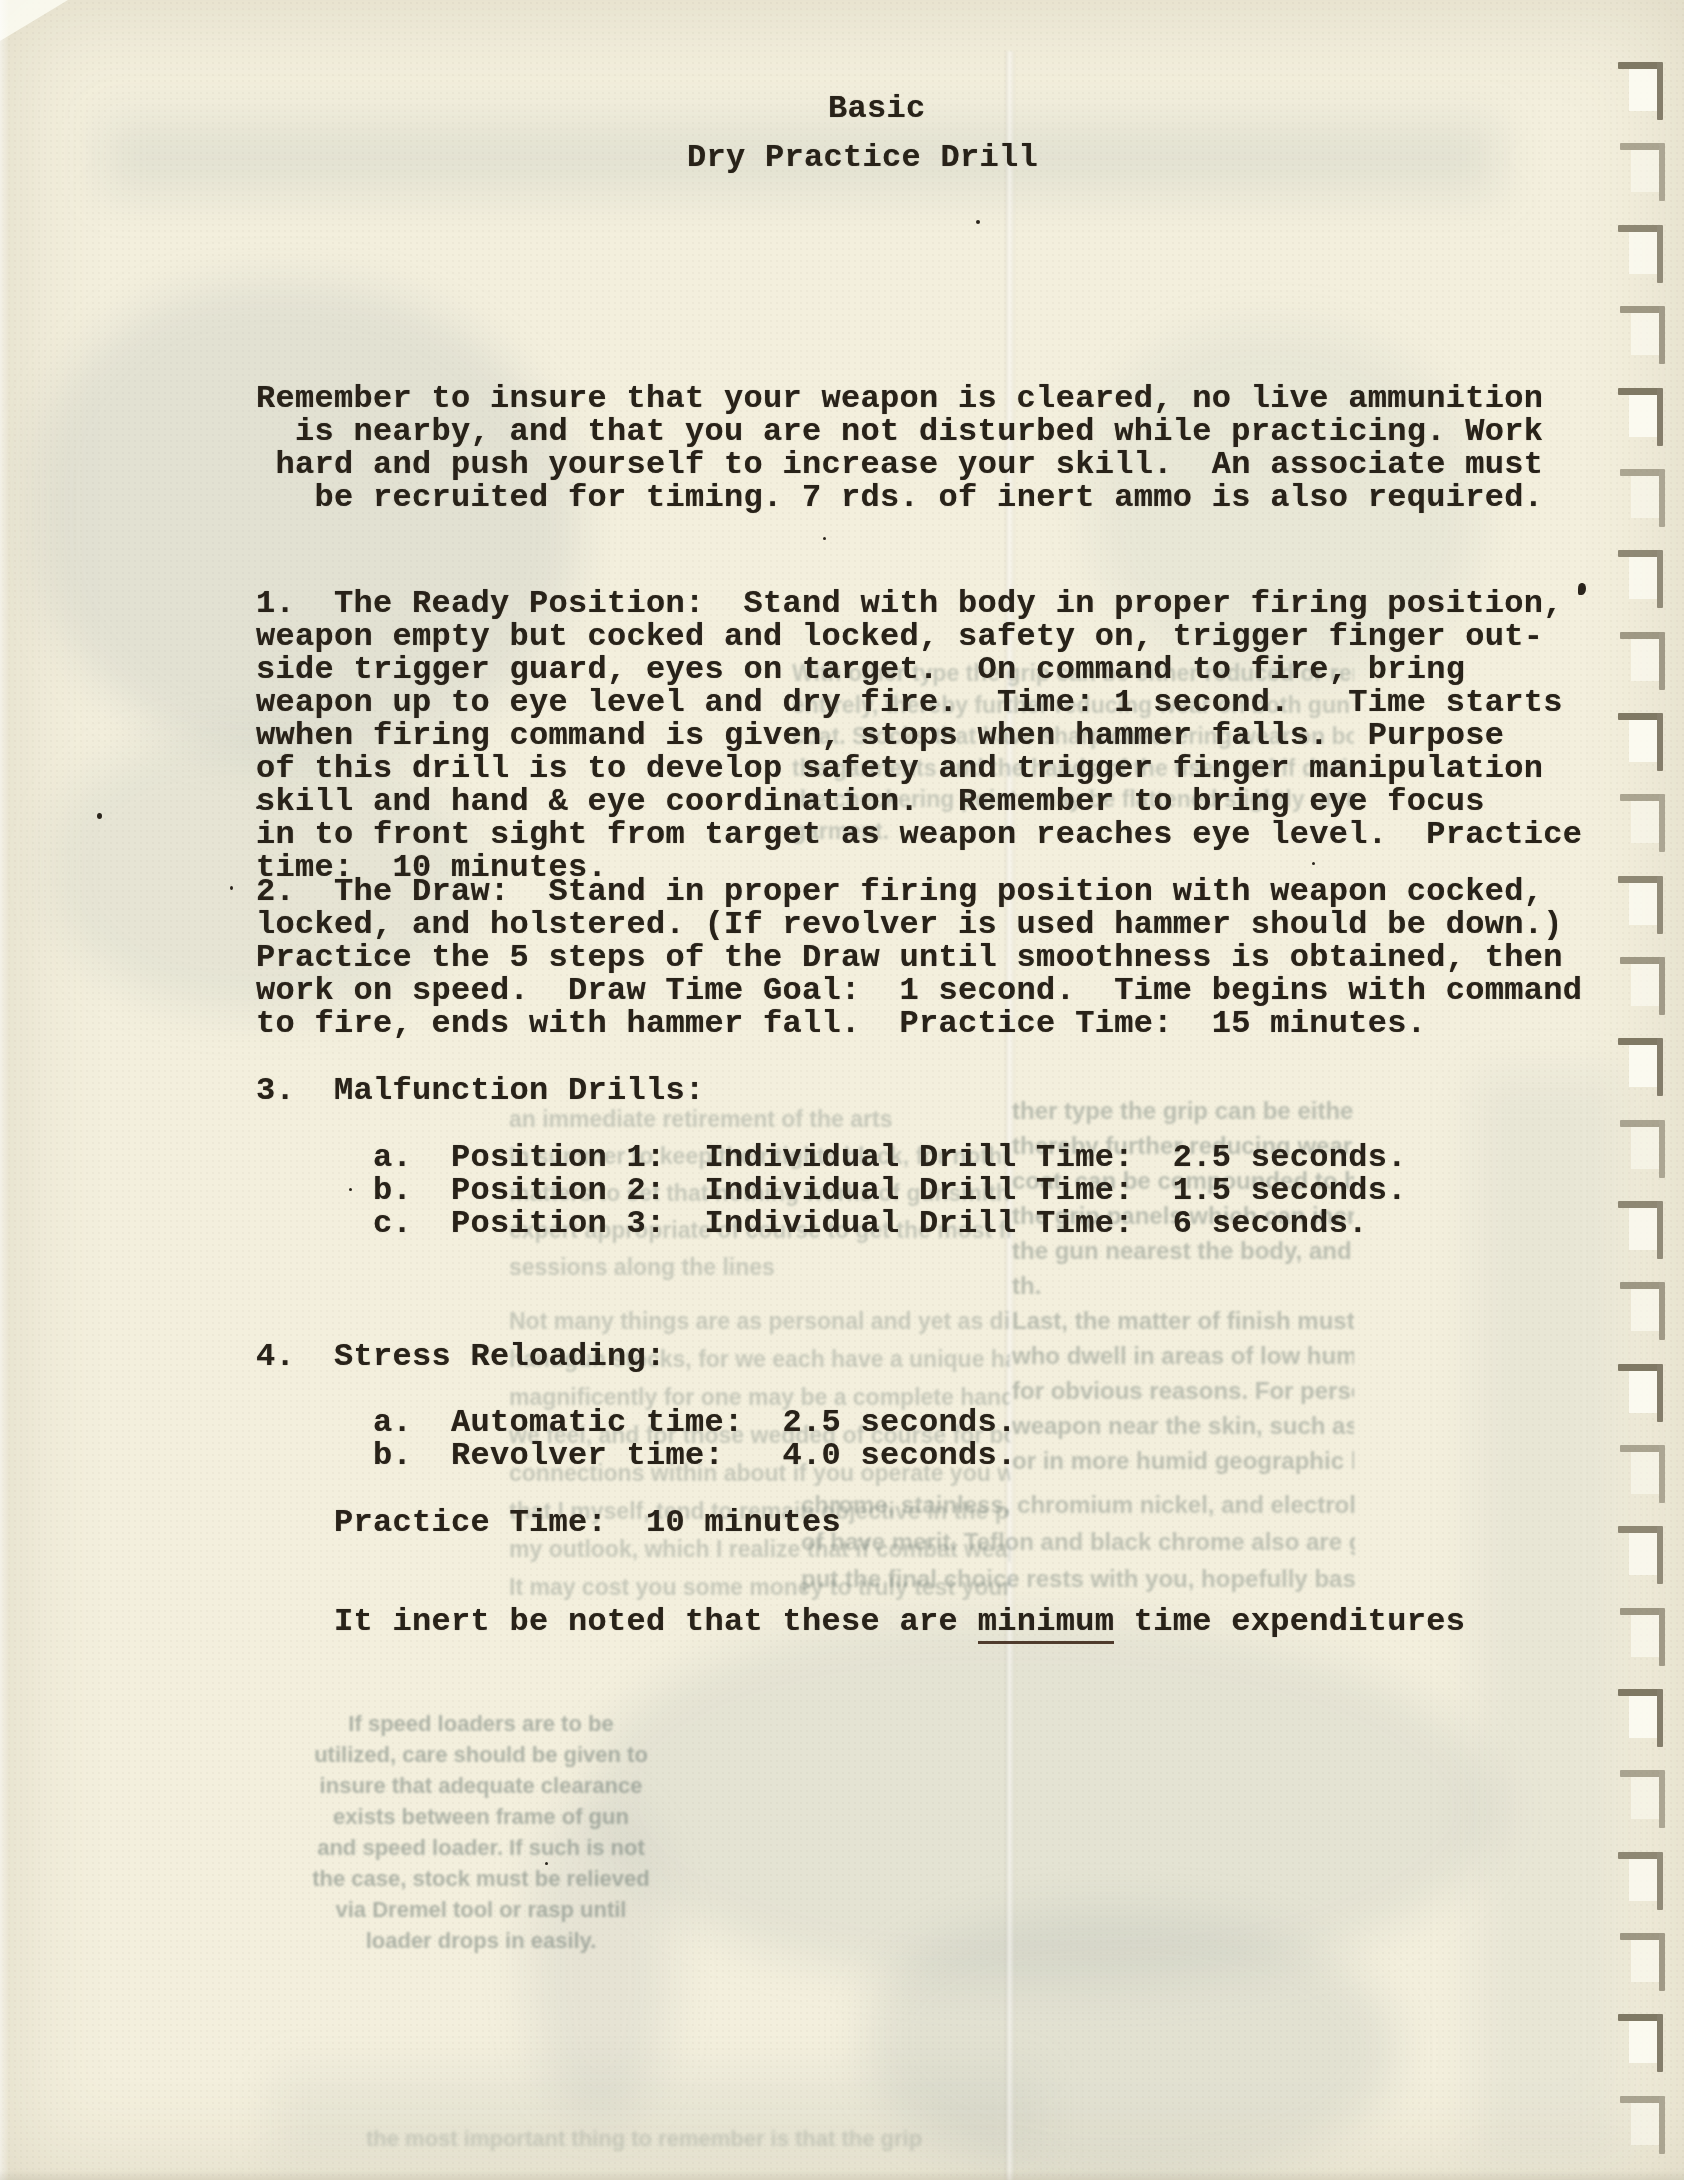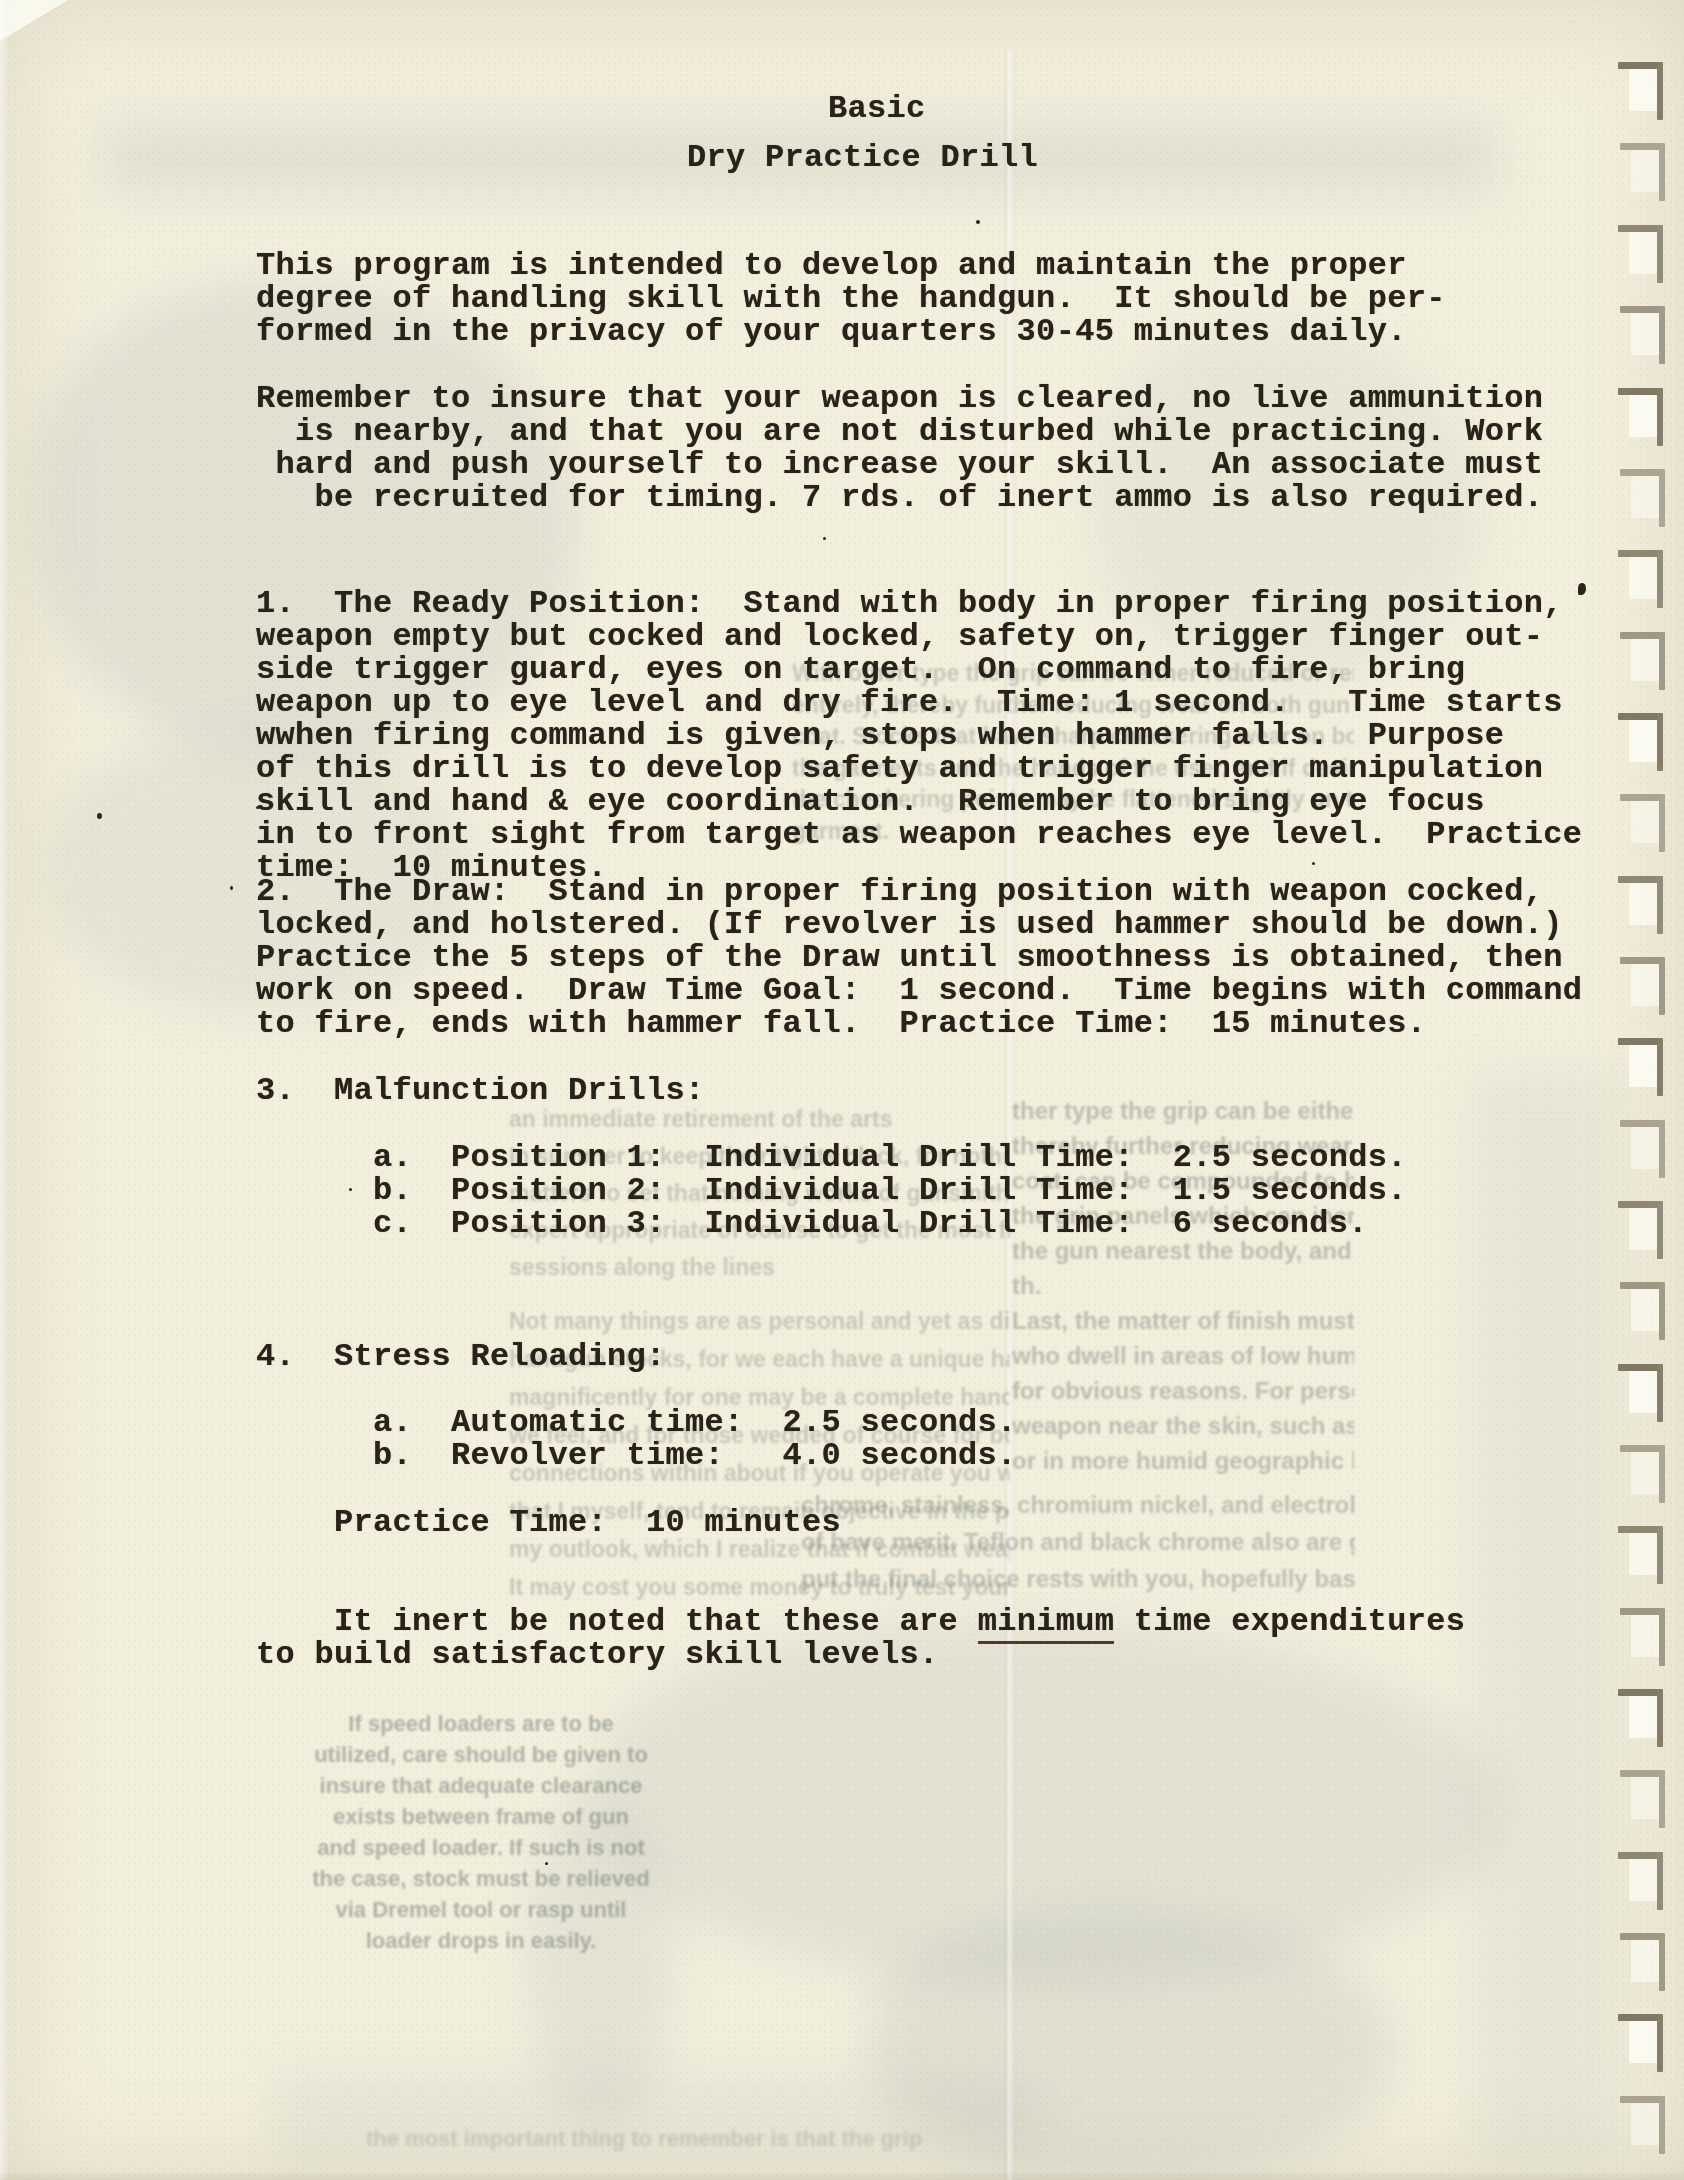--- a/index.html
+++ b/index.html
@@ -99,23 +99,20 @@
   <div class="ghost g-b" style="left:1012px;top:1093px;width:342px;height:400px;"><div>ther type the grip can be either redu</div><div>thereby further reducing wear on the</div><div>coat, can be compounded to have so</div><div>the grip panels which can increase t</div><div>the gun nearest the body, and this g</div><div>th.</div><div>Last, the matter of finish must be co</div><div>who dwell in areas of low humidity ha</div><div>for obvious reasons. For persons wh</div><div>weapon near the skin, such as in a we</div><div>or in more humid geographic location</div></div>
   <div class="ghost g-c" style="left:801px;top:1486px;width:554px;height:119px;"><div>chrome, stainless, chromium nickel, and electroless</div><div>of have merit. Teflon and black chrome also are good</div><div>put the final choice rests with you, hopefully based upon</div></div>
   <div class="ghost g-d" style="left:509px;top:1101px;width:501px;height:196px;"><div>an immediate retirement of the arts</div><div>In summer to keep their tights black, for nothing is</div><div>matters to set that nothing works of gunsmithing. The</div><div>expert appropriate of course to get the most from your</div><div>sessions along the lines</div></div>
   <div class="ghost g-e" style="left:509px;top:1302px;width:501px;height:315px;"><div>Not many things are as personal and yet as diverse as</div><div>handgun stocks, for we each have a unique hand. What works</div><div>magnificently for one may be a complete handicap for another,</div><div>we feel, and for those wedded of course for both certain</div><div>connections within about if you operate you will go far in</div><div>that I myself, tend to remain objective in the pursuit of</div><div>my outlook, which I realize that if combat weaponcraft</div><div>It may cost you some money to truly test your ideas for</div></div>
   <div class="ghost g-f" style="left:281px;top:1708px;width:400px;height:256px;"><div>If speed loaders are to be</div><div>utilized, care should be given to</div><div>insure that adequate clearance</div><div>exists between frame of gun</div><div>and speed loader. If such is not</div><div>the case, stock must be relieved</div><div>via Dremel tool or rasp until</div><div>loader drops in easily.</div></div>
   <div class="ghost g-g" style="left:366px;top:2123px;width:596px;height:34px;"><div>the most important thing to remember is that the grip</div></div>
 
   <div class="typed" style="left:828px;top:92px;">Basic</div>
   <div class="typed" style="left:687px;top:141px;">Dry Practice Drill</div>
 
-  <div class="typed" style="left:256px;top:249px;">This program is intended to develop and maintain the proper
-degree of handling skill with the handgun.  It should be per-
-formed in the privacy of your quarters 30-45 minutes daily.</div>
   <div class="typed" style="left:256px;top:382px;text-align:right;">Remember to insure that your weapon is cleared, no live ammunition
 is nearby, and that you are not disturbed while practicing. Work
 hard and push yourself to increase your skill.  An associate must
 be recruited for timing. 7 rds. of inert ammo is also required.</div>
 
   <div class="typed" style="left:256px;top:543px;margin-top:44px;">1.  The Ready Position:  Stand with body in proper firing position,
 weapon empty but cocked and locked, safety on, trigger finger out-
 side trigger guard, eyes on target.  On command to fire, bring
 weapon up to eye level and dry fire.  Time: 1 second.   Time starts
 wwhen firing command is given, stops when hammer falls.  Purpose
@@ -133,21 +130,21 @@
   <div class="typed" style="left:256px;top:1141px;">      a.  Position 1:  Individual Drill Time:  2.5 seconds.
       b.  Position 2:  Individual Drill Time:  1.5 seconds.
       c.  Position 3:  Individual Drill Time:  6 seconds.</div>
 
   <div class="typed" style="left:256px;top:1340px;">4.  Stress Reloading:</div>
   <div class="typed" style="left:256px;top:1406px;text-align:center;">      a.  Automatic time:  2.5 seconds.
       b.  Revolver time:   4.0 seconds.</div>
   <div class="typed" style="left:256px;top:1506px;">    Practice Time:  10 minutes</div>
 
   <div class="typed" style="left:256px;top:1572px;">
-    <span>It inert be noted that these are </span><span class="ul">minimum</span><span> time expenditures</span><br><span>to build satisfactory skill levels.</span>
+    <span>It inert be noted that these are </span><span class="ul">minimum</span><span> time expenditures</span><br>
   </div>
 
   <div id="holes">
       <div class="hole" style="left: 1629px; top: 68px; opacity: 0.9;"></div>
       <div class="hole" style="left: 1631px; top: 149px; opacity: 0.55;"></div>
       <div class="hole" style="left: 1629px; top: 231px; opacity: 0.78;"></div>
       <div class="hole" style="left: 1631px; top: 312px; opacity: 0.65;"></div>
       <div class="hole" style="left: 1629px; top: 394px; opacity: 0.9;"></div>
       <div class="hole" style="left: 1631px; top: 475px; opacity: 0.55;"></div>
       <div class="hole" style="left: 1629px; top: 556px; opacity: 0.78;"></div>

